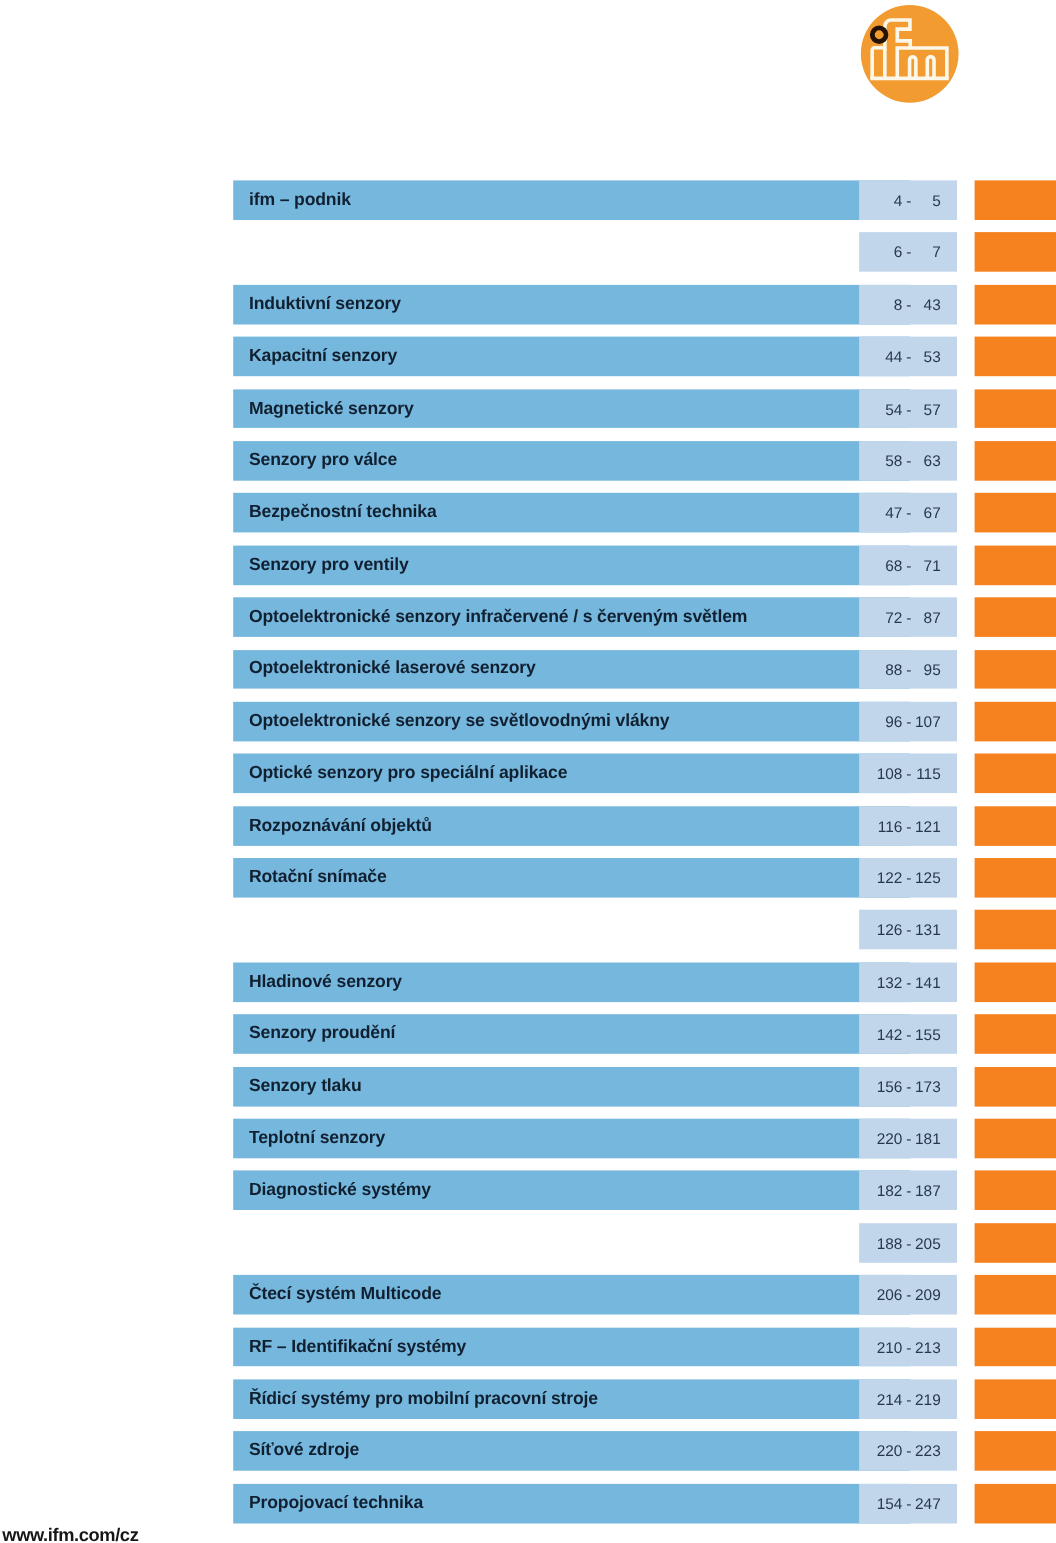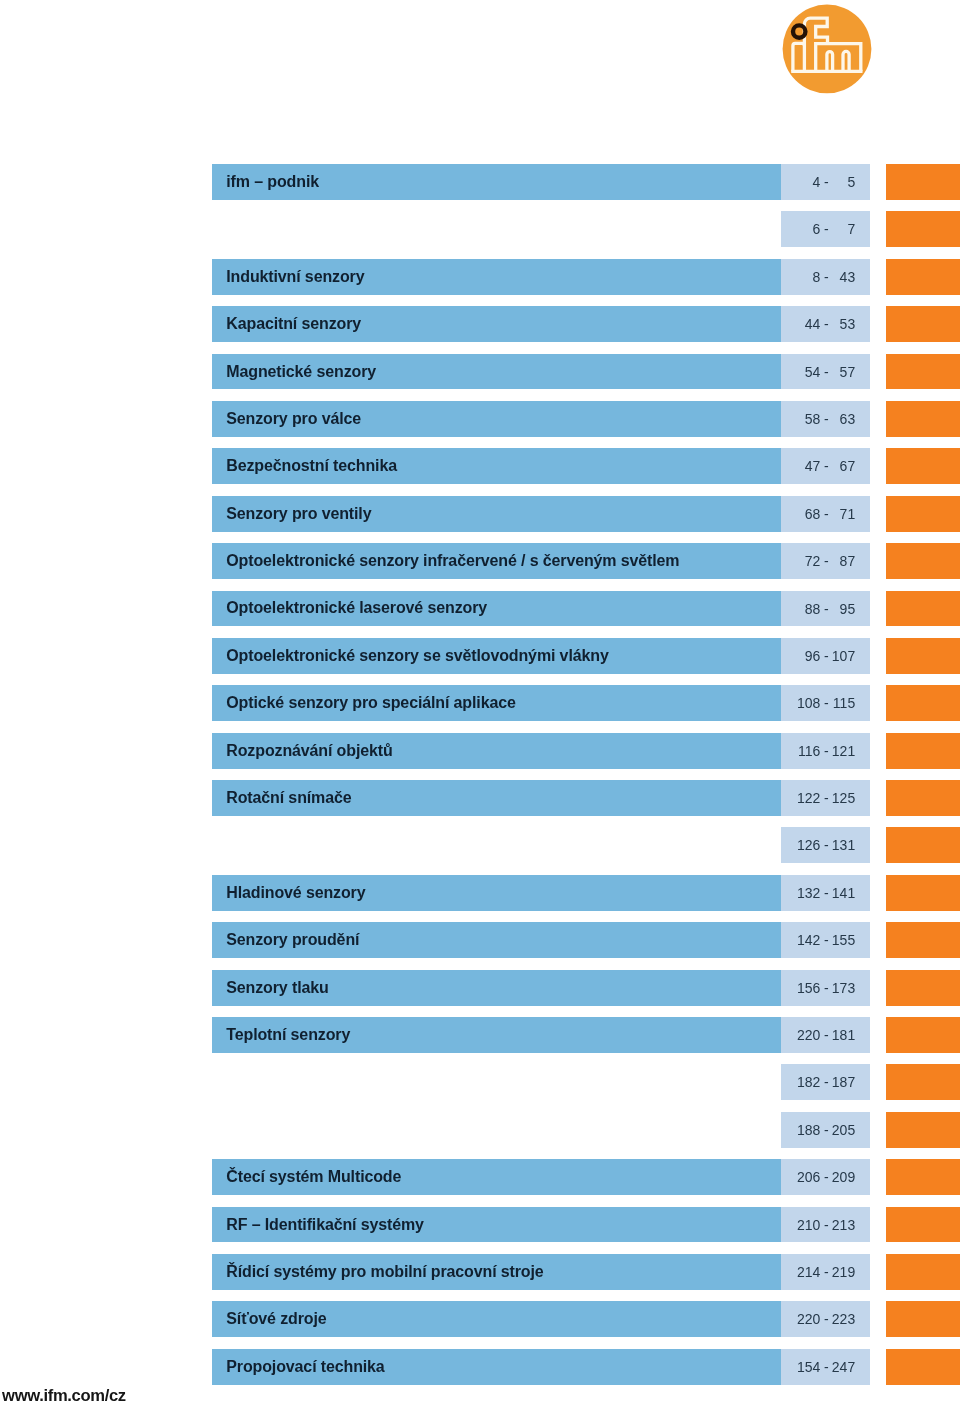--- a/index.html
+++ b/index.html
@@ -235,20 +235,21 @@
     <div class="row">
       <div class="title">Teplotní senzory</div>
       <div class="pages">
         <span class="p1">220</span>
         <span class="dash">-</span>
         <span class="p2">181</span>
       </div>
       <div class="swatch"></div>
     </div>
     <div class="row">
+      <div class="title">Diagnostické systémy</div>
       <div class="pages">
         <span class="p1">182</span>
         <span class="dash">-</span>
         <span class="p2">187</span>
       </div>
       <div class="swatch"></div>
     </div>
     <div class="row">
       <div class="pages">
         <span class="p1">188</span>

